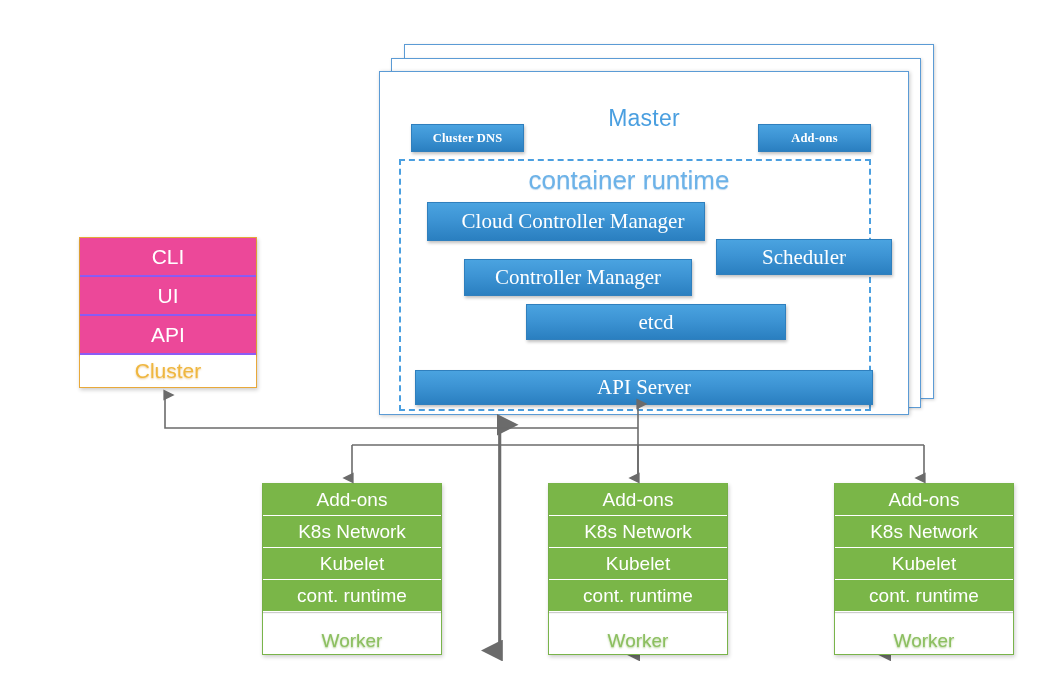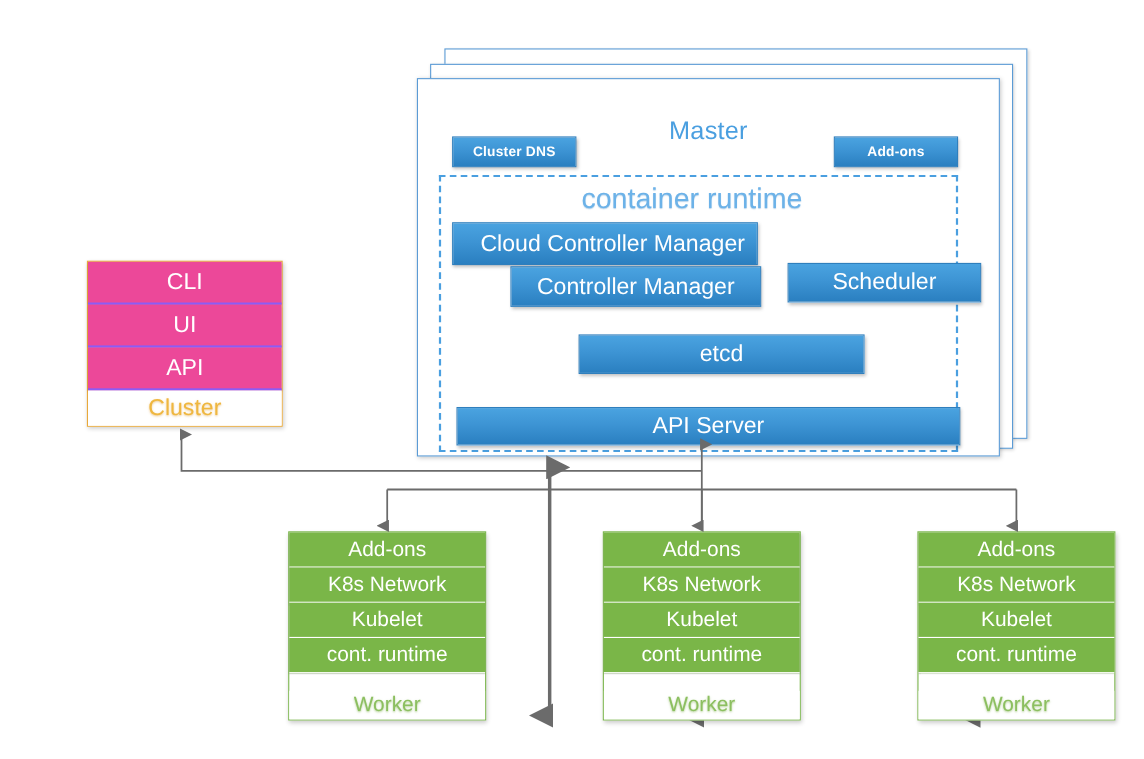--- a/index.html
+++ b/index.html
@@ -44,20 +44,21 @@
   
   .bluebox{
     background:linear-gradient(to bottom,#4aa3e0 0%,#3d94d4 45%,#2a7fc0 100%);
     border:1px solid #2f7fbd;
     color:#ffffff;
     display:flex;align-items:center;justify-content:center;
     box-shadow:1px 2px 3px rgba(0,0,0,.25);
     text-align:left;
     font-size:21px;
     white-space:nowrap;
+    font-family:Liberation Serif, serif;
   }
   .bluebox.small{font-size:12.5px;font-weight:bold;letter-spacing:.2px;}
 
   
   .access-stack{
     border:1px solid #e8a93a;
     background:#ffffff;
     box-shadow:1px 2px 4px rgba(0,0,0,.20);
     display:flex;flex-direction:column;
   }
@@ -117,23 +118,23 @@
     <div class="master-title" style="top:8px;margin-top:25px;">Master</div>
 
     <div class="node bluebox small" style="left:31px;top:52px;width:113px;height:28px;">Cluster DNS</div>
 
     <div class="node bluebox small" style="left:378px;top:52px;width:113px;height:28px;">Add-ons</div>
 
     <div class="node dashed-box" style="left:19px;top:87px;width:472px;height:252px;"></div>
 
     <div class="dashed-title" style="top:93px;left:19px;right:49px;">container runtime</div>
 
-    <div class="node bluebox" style="left:31px;top:130px;width:278px;height:39px;padding-left:14px;">Cloud Controller Manager</div>
-
-    <div class="node bluebox" style="left:84px;top:170px;width:228px;height:37px;">Controller Manager</div>
+    <div class="node bluebox" style="left:47px;top:130px;width:278px;height:39px;padding-left:14px;">Cloud Controller Manager</div>
+
+    <div class="node bluebox" style="left:84px;top:187px;width:228px;height:37px;">Controller Manager</div>
 
     <div class="node bluebox" style="left:336px;top:167px;width:176px;height:36px;">Scheduler</div>
 
     <div class="node bluebox" style="left:146px;top:232px;width:260px;height:36px;">etcd</div>
 
     <div class="node bluebox" style="left:35px;top:298px;width:458px;height:35px;">API Server</div>
 
     <svg class="svg-layer" width="530" height="344" viewBox="0 0 530 344">
       <defs>
         <marker id="mUp" markerWidth="7" markerHeight="7" refX="3.5" refY="6" orient="auto" markerUnits="strokeWidth">

